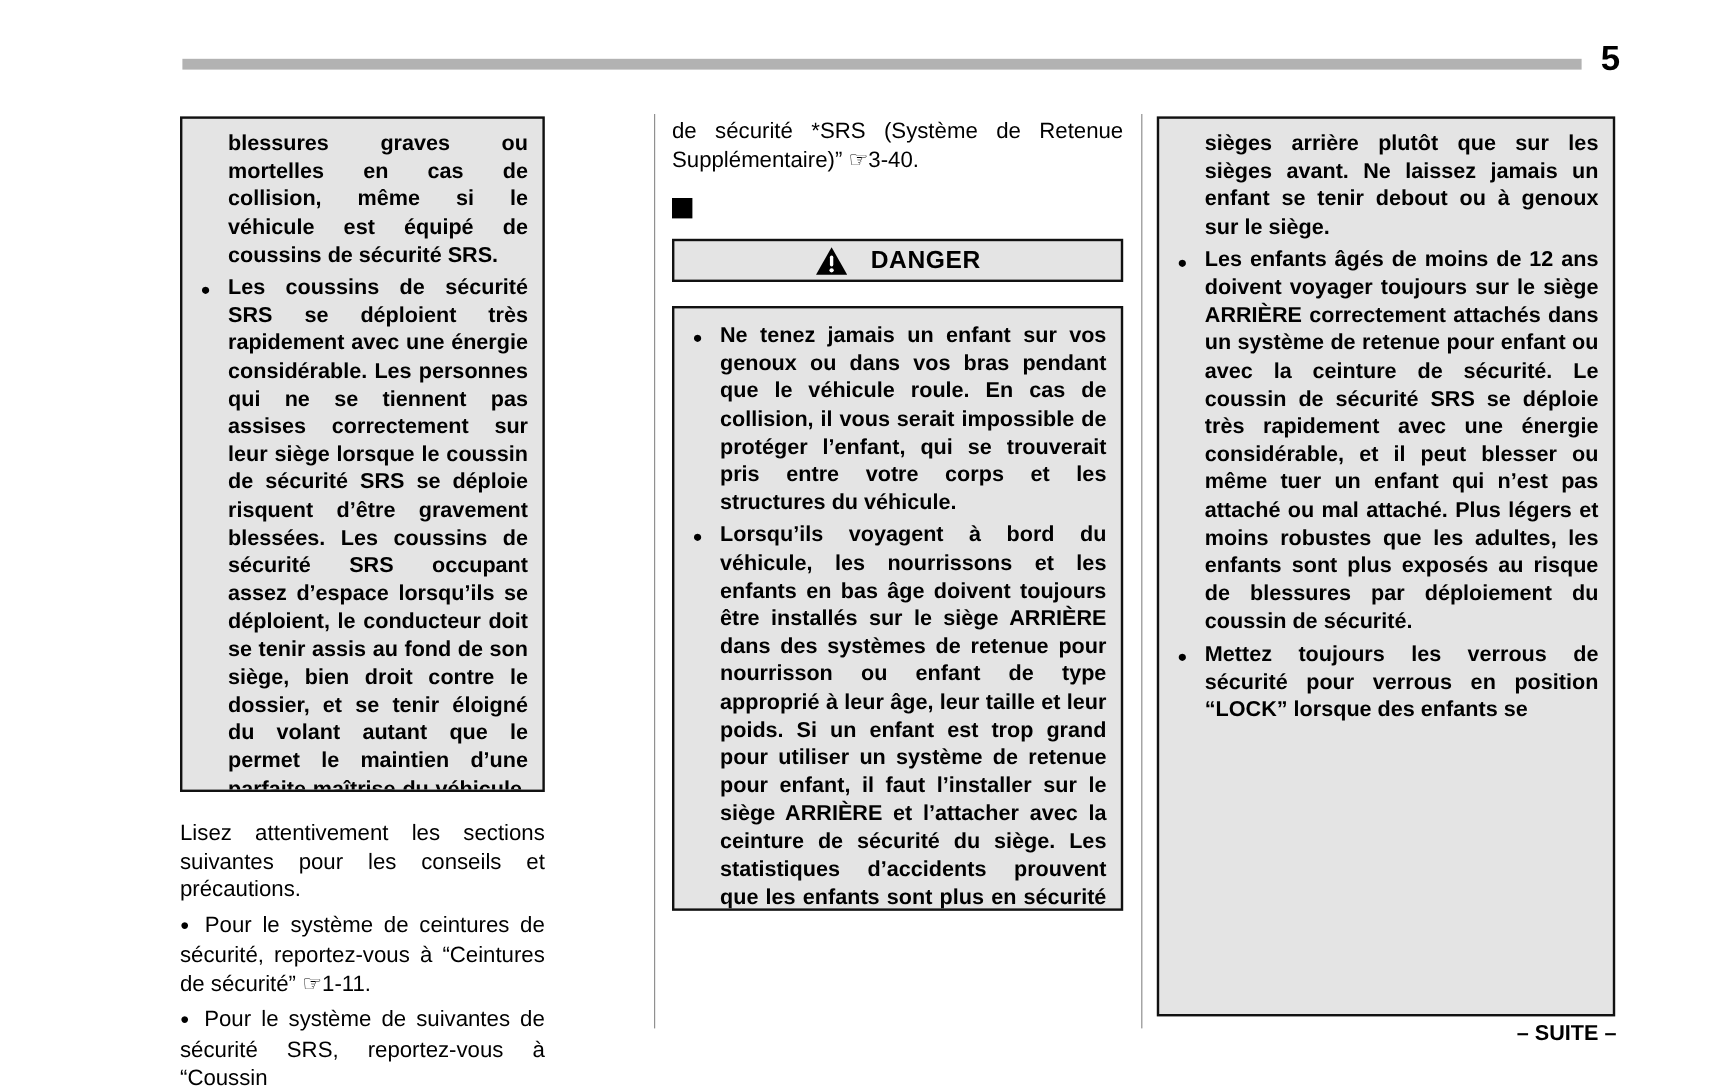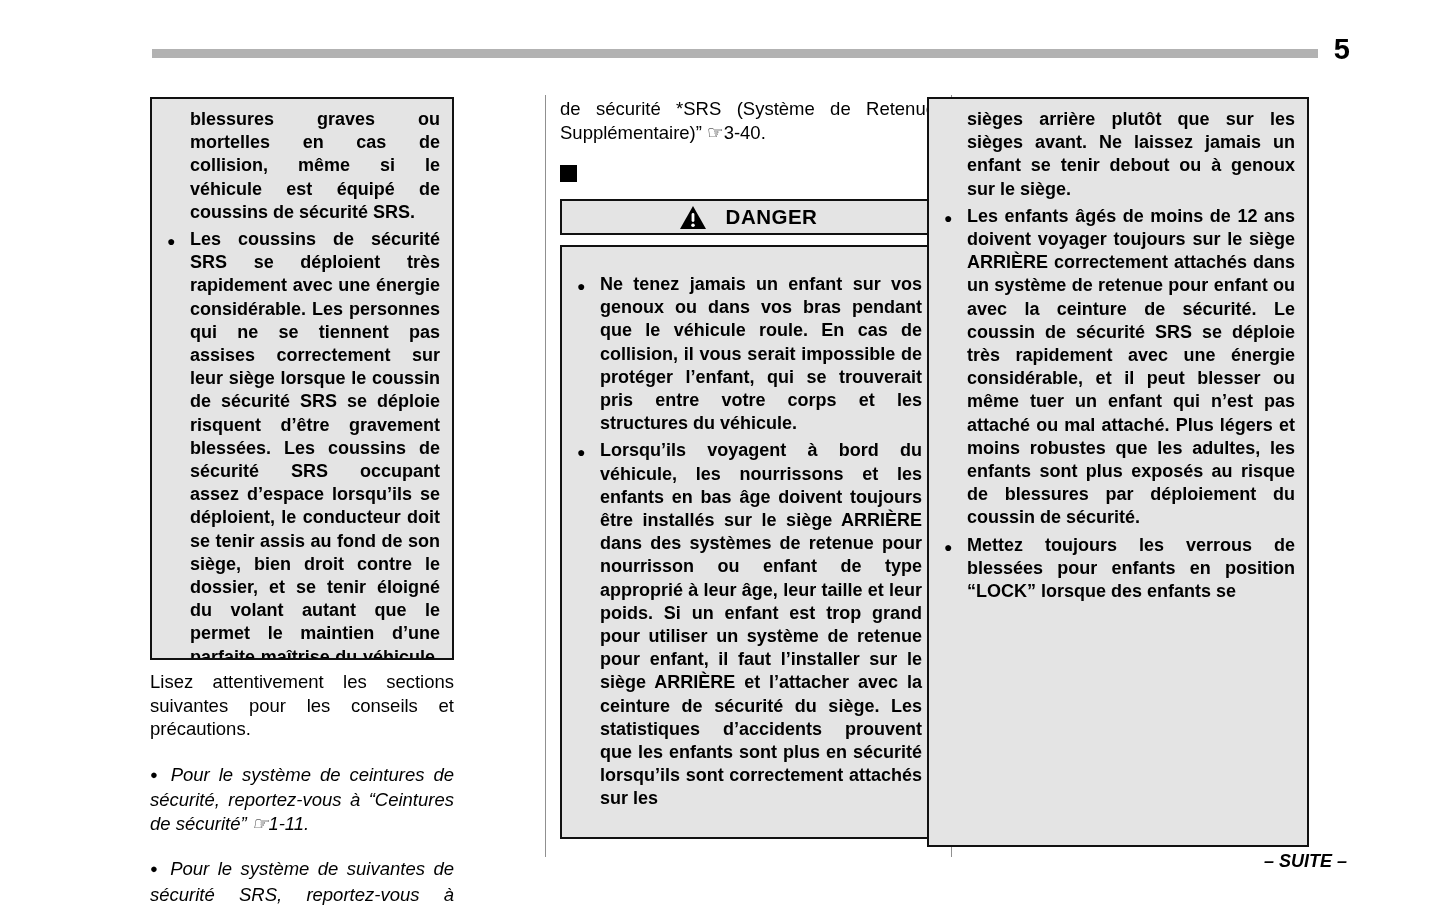--- a/index.html
+++ b/index.html
@@ -23,21 +23,21 @@
   .divider {
     position:absolute; top:95px; height:762px; width:1px;
     background:var(--divider-gray, #909090);
   }
   .divider.d1 { left:545px; }
   .divider.d2 { left:951px; }
 
   .col { position:absolute; top:97px; }
   .col1 { left:150px; width:304px; }
   .col2 { left:560px; width:376px; }
-  .col3 { left:927px; width:382px; }
+  .col3 { left:964px; width:382px; }
 
   .gbox {
     background:var(--box-bg, #e4e4e4);
     border:2px solid #111;
   }
 
   .boxtext {
     font-weight:bold; font-size:18px; line-height:23.2px;
     text-align:justify; color:#000;
   }
@@ -47,45 +47,45 @@
     content:"●"; position:absolute; left:3px; top:2px; font-size:14px;
   }
   .bullet + .bullet, .indent + .bullet { margin-top:4px; }
 
   .box1 { padding:9px 12px 9px 12px; height:563px; overflow:hidden; }
   .box3 { padding:9px 12px 9px 12px; height:750px; overflow:hidden; }
 
   .plain {
     font-size:18.5px; line-height:23.5px; text-align:justify; color:#000;
   }
-  .afterbox { margin-top:10px; }
-  .obullet { margin-top:22px;font-style:italic; }
+  .afterbox { margin-top:22px; }
+  .obullet { margin-top:6px; }
   .obullet::before {
     content:"●"; font-size:13px; margin-right:9px;
     position:relative; top:-2px;
   }
 
   .heading {
     margin-top:21px; display:flex; align-items:center; gap:11px;
     font-size:21.5px; font-weight:bold;
   }
   .sq { width:17px; height:17px; background:#000; display:inline-block; flex:0 0 auto; }
 
   .dangerhead {
     margin-top:17px; height:36px;
     display:flex; align-items:center; justify-content:center; gap:19px;
   }
   .warnicon { display:inline-flex; align-items:center; }
   .dangerlabel { font-size:20.5px; font-weight:bold; letter-spacing:0.5px; }
 
-  .dangerbody { margin-top:10px; padding:26px 12px; height:594px; overflow:hidden; }
+  .dangerbody { margin-top:20px; padding:11px 12px; height:504px; overflow:hidden; }
 
   .footer {
     position:absolute; top:851px; right:98px; width:300px;
-    text-align:right; font-size:18px; font-weight:bold; font-style:italic;
+    text-align:right; font-size:18px; font-weight:bold; 
   }
 </style>
 </head>
 <body>
 
 <div id="page">
 
   <div class="topbar"></div>
   <div class="pagenum">5</div>
 
@@ -123,19 +123,19 @@
     <div class="gbox dangerbody">
       <p class="boxtext bullet">Ne tenez jamais un enfant sur vos genoux ou dans vos bras pendant que le véhicule roule. En cas de collision, il vous serait impossible de protéger l’enfant, qui se trouverait pris entre votre corps et les structures du véhicule.</p>
       <p class="boxtext bullet">Lorsqu’ils voyagent à bord du véhicule, les nourrissons et les enfants en bas âge doivent toujours être installés sur le siège ARRIÈRE dans des systèmes de retenue pour nourrisson ou enfant de type approprié à leur âge, leur taille et leur poids. Si un enfant est trop grand pour utiliser un système de retenue pour enfant, il faut l’installer sur le siège ARRIÈRE et l’attacher avec la ceinture de sécurité du siège. Les statistiques d’accidents prouvent que les enfants sont plus en sécurité lorsqu’ils sont correctement attachés sur les</p>
     </div>
   </div>
 
   <div class="col col3">
     <div class="gbox box3">
       <p class="boxtext indent">sièges arrière plutôt que sur les sièges avant. Ne laissez jamais un enfant se tenir debout ou à genoux sur le siège.</p>
       <p class="boxtext bullet">Les enfants âgés de moins de 12 ans doivent voyager toujours sur le siège ARRIÈRE correctement attachés dans un système de retenue pour enfant ou avec la ceinture de sécurité. Le coussin de sécurité SRS se déploie très rapidement avec une énergie considérable, et il peut blesser ou même tuer un enfant qui n’est pas attaché ou mal attaché. Plus légers et moins robustes que les adultes, les enfants sont plus exposés au risque de blessures par déploiement du coussin de sécurité.</p>
-      <p class="boxtext bullet">Mettez toujours les verrous de blessées pour enfants en position “LOCK” lorsque des enfants se</p>
+      <p class="boxtext bullet">Mettez toujours les verrous de sécurité pour verrous en position “LOCK” lorsque des enfants se</p>
     </div>
   </div>
 
   <div class="footer">– SUITE –</div>
 
 </div>
 
 </body></html>

